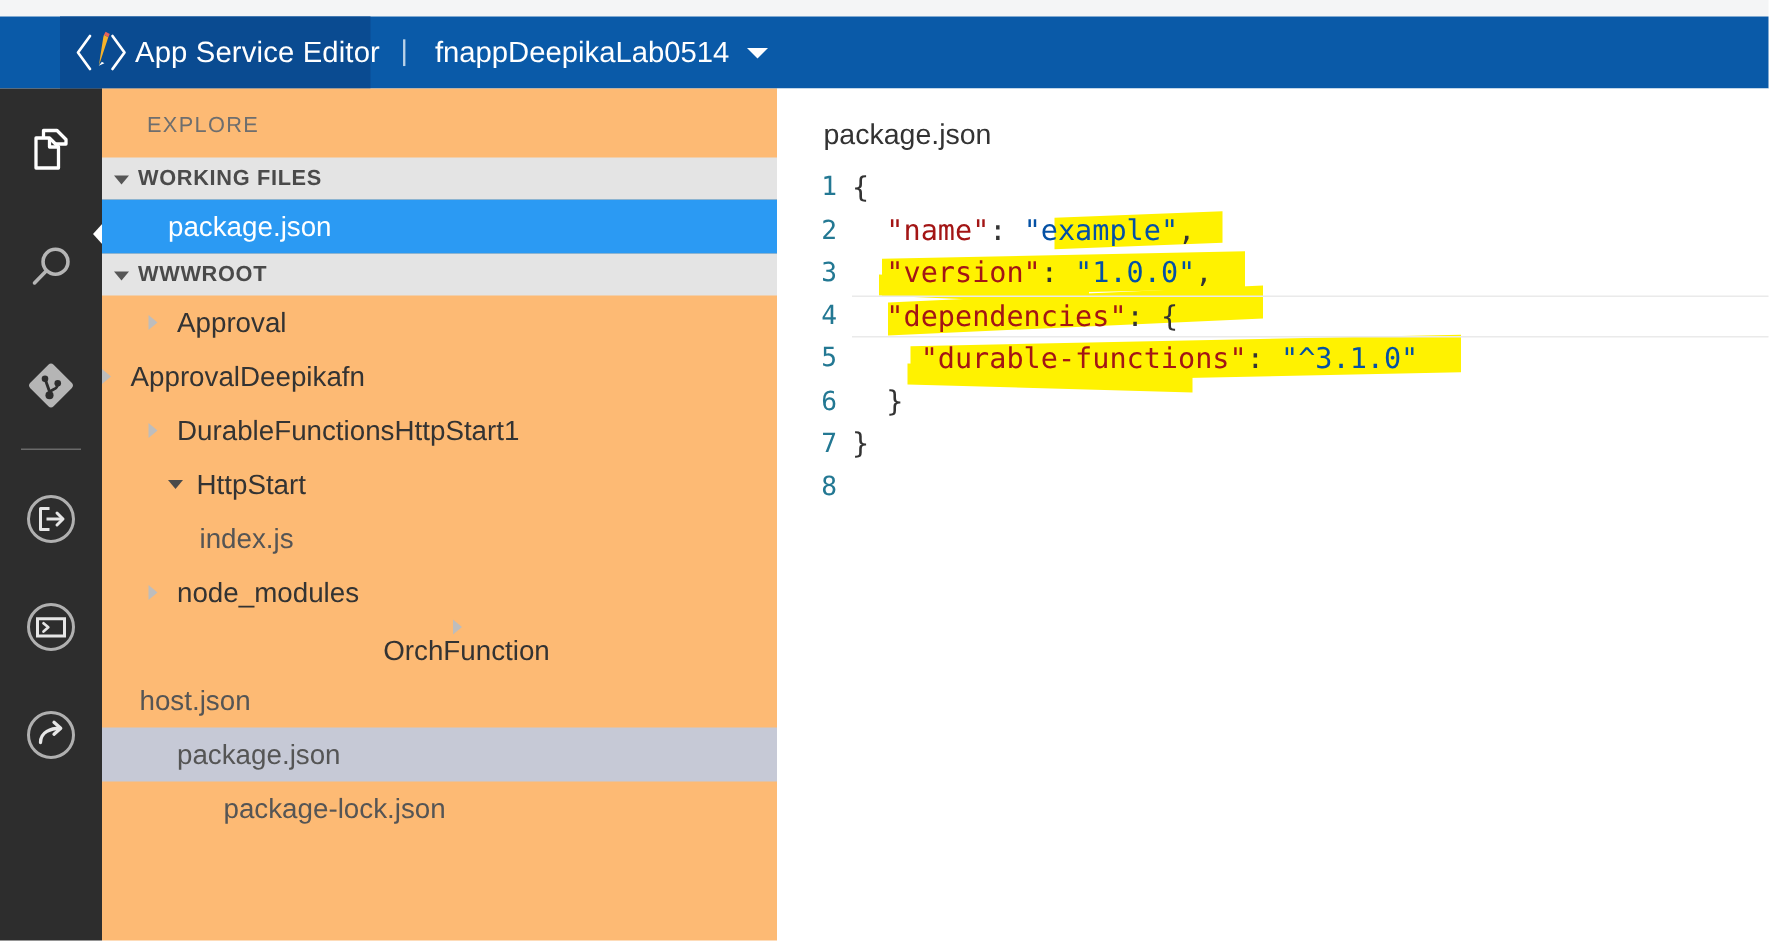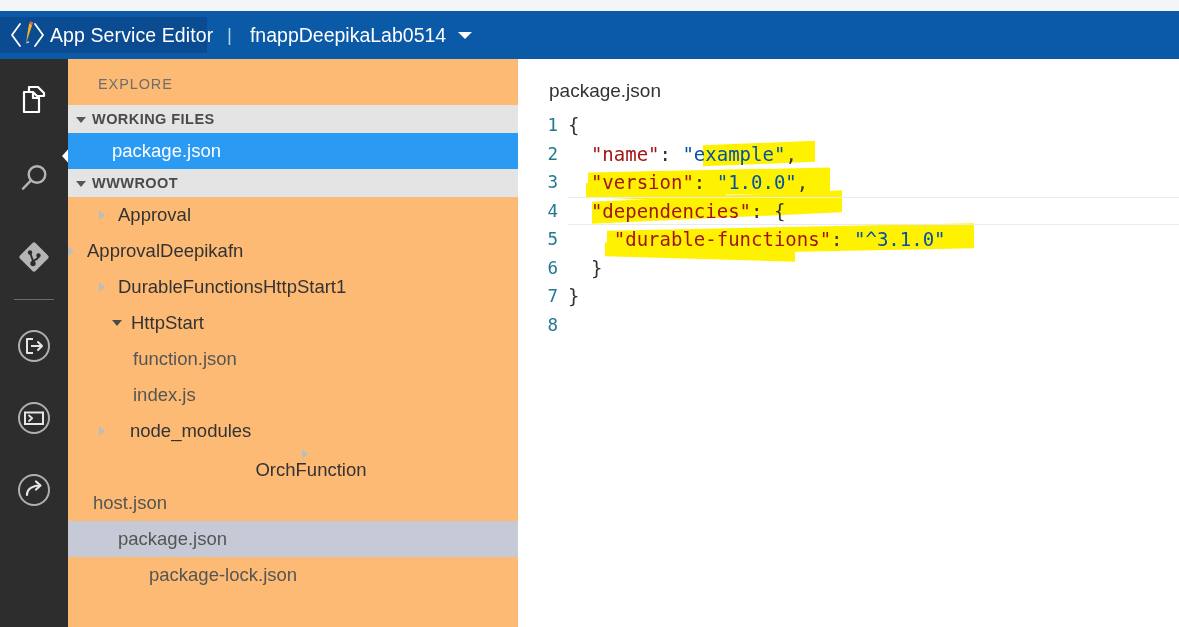--- a/index.html
+++ b/index.html
@@ -33,27 +33,28 @@
   
   .header {
     position: absolute;
     left: 0; top: 11px;
     width: 1179px; height: 48px;
     background: #0a5aa8;
     display: flex;
     align-items: center;
   }
   .header-brand {
-    height: 36px;
+    height: 48px;
     width: 207px;
     background: #0a4b91;
     display: flex;
     align-items: center;
     box-sizing: border-box;
     padding-left: 9px;
+    margin-left: 40px;
   }
   .brand-logo {
     width: 38px;
     height: 30px;
     flex: 0 0 auto;
     display: block;
   }
   .brand-title {
     color: #ffffff;
     font-size: 19.5px;
@@ -385,33 +386,30 @@
       <span class="tree-label" style="margin-left:5px;">DurableFunctionsHttpStart1</span>
     </div>
 
     <div class="tree-row folder" style="padding-left:44px;">
       <span class="tw">
           <span class="tri-down-dark"></span>
         </span>
       <span class="tree-label" style="margin-left:5px;">HttpStart</span>
     </div>
 
-    <div class="tree-row file" style="padding-left:65px;">
-      <span class="tree-label">function.json</span>
-    </div>
 
     <div class="tree-row file" style="padding-left:65px;">
       <span class="tree-label">index.js</span>
     </div>
 
     <div class="tree-row folder" style="padding-left:31px;">
       <span class="tw">
           <span class="tri-right-open"></span>
         </span>
-      <span class="tree-label" style="margin-left:17px;">node_modules</span>
+      <span class="tree-label" style="margin-left:5px;">node_modules</span>
     </div>
 
     <div class="tree-row folder" style="padding-left:31px;flex-direction:column;">
       <span class="tw">
           <span class="tri-right-open"></span>
         </span>
       <span class="tree-label" style="margin-left:5px;">OrchFunction</span>
     </div>
 
     <div class="tree-row file" style="padding-left:25px;">

